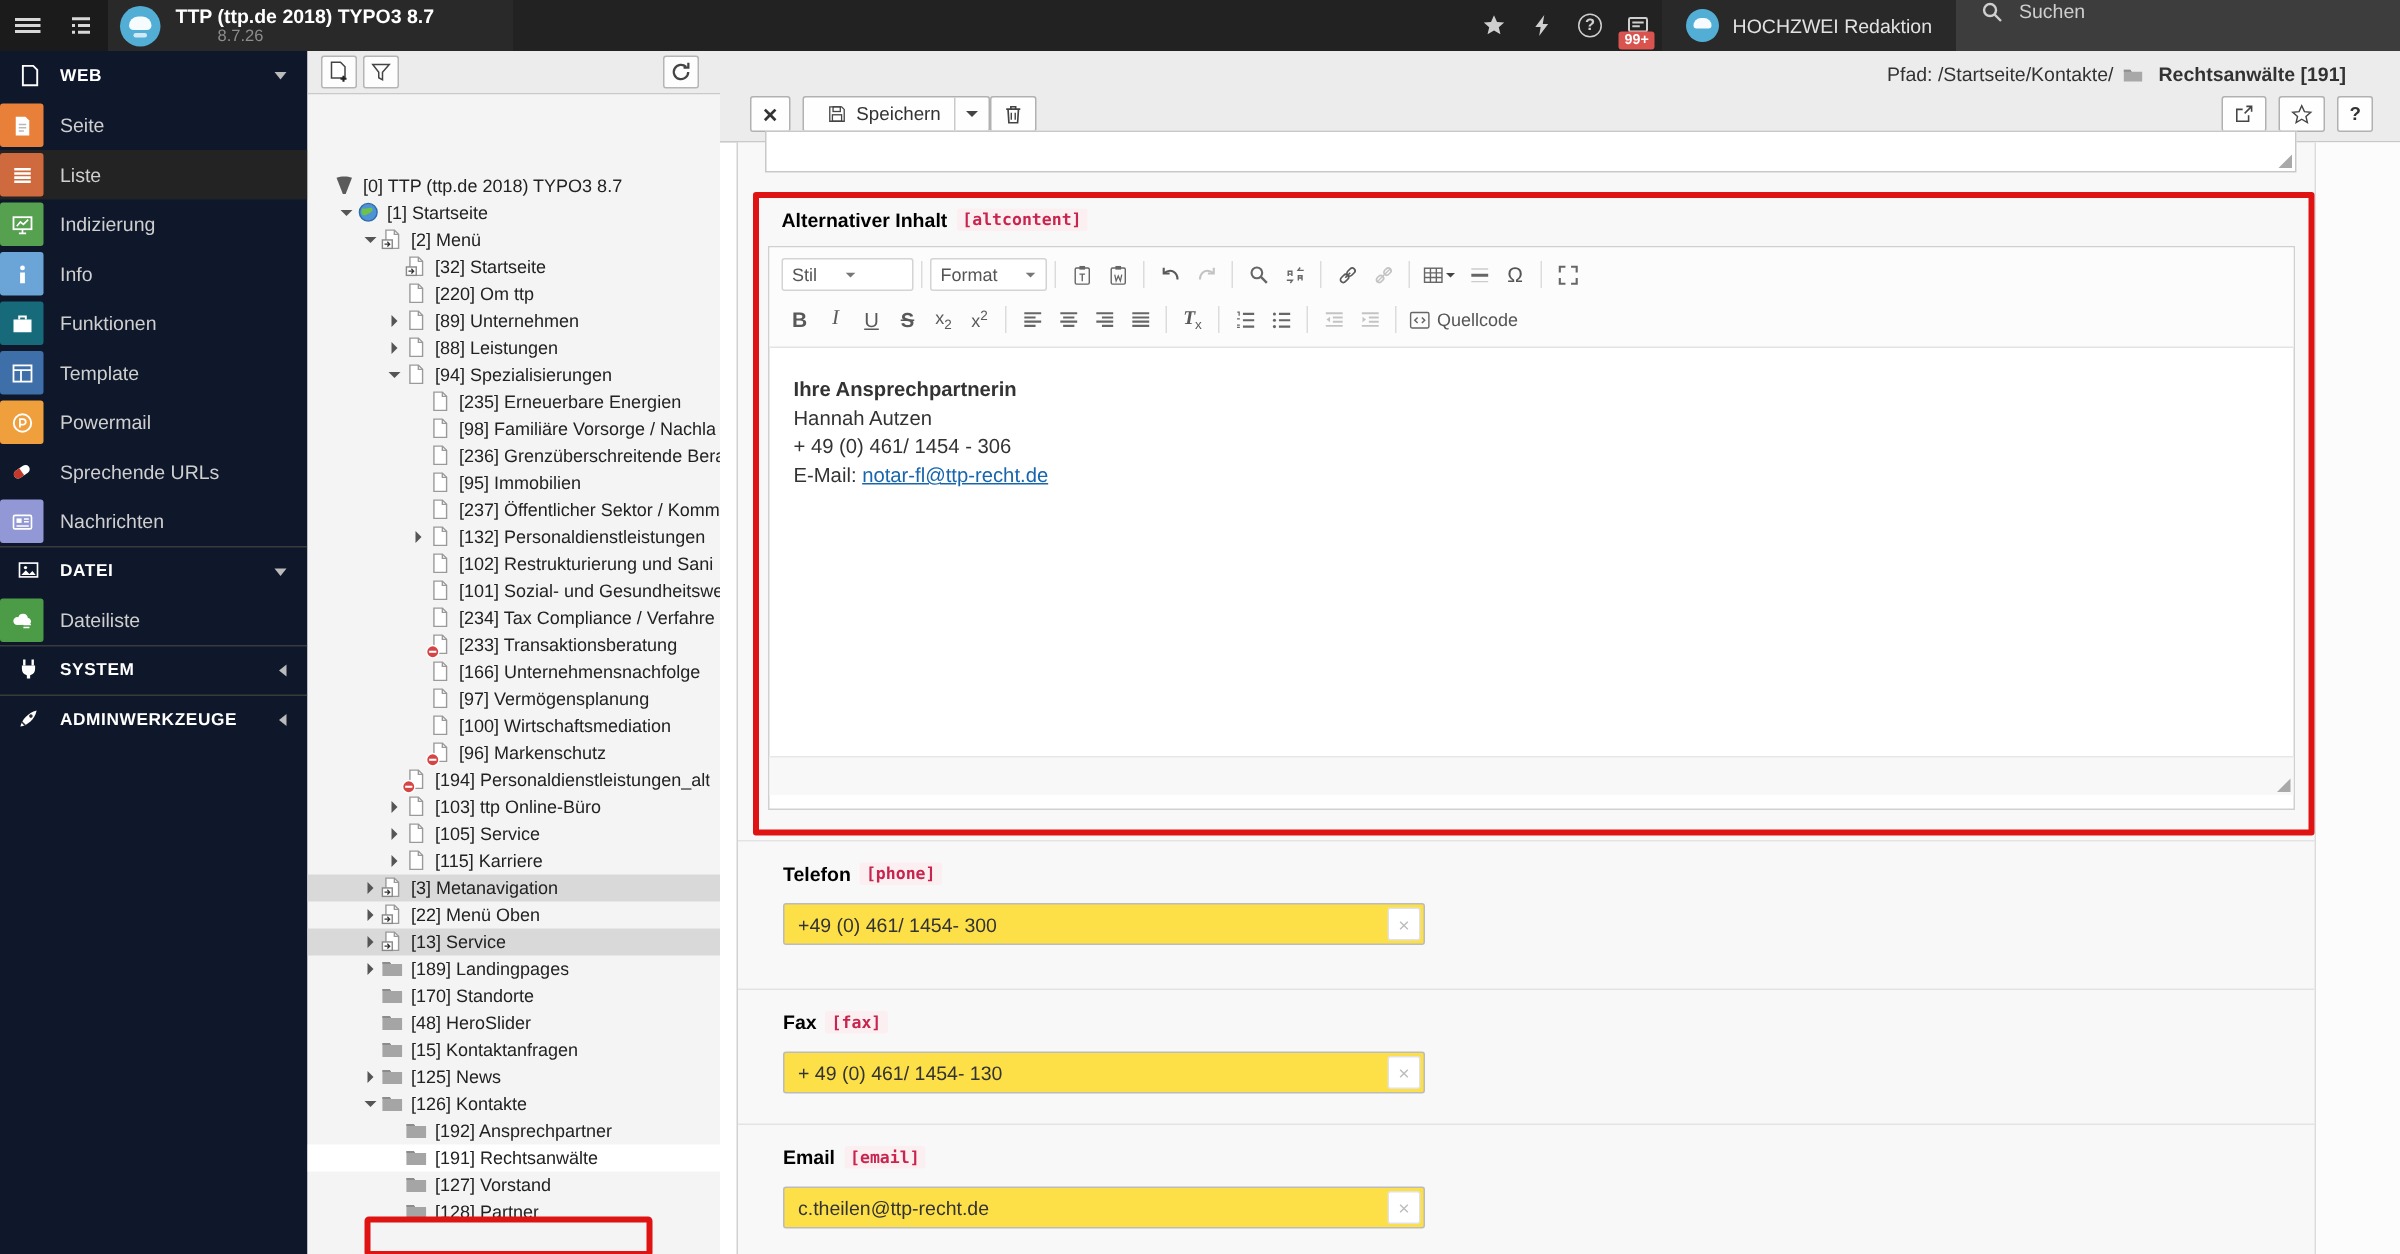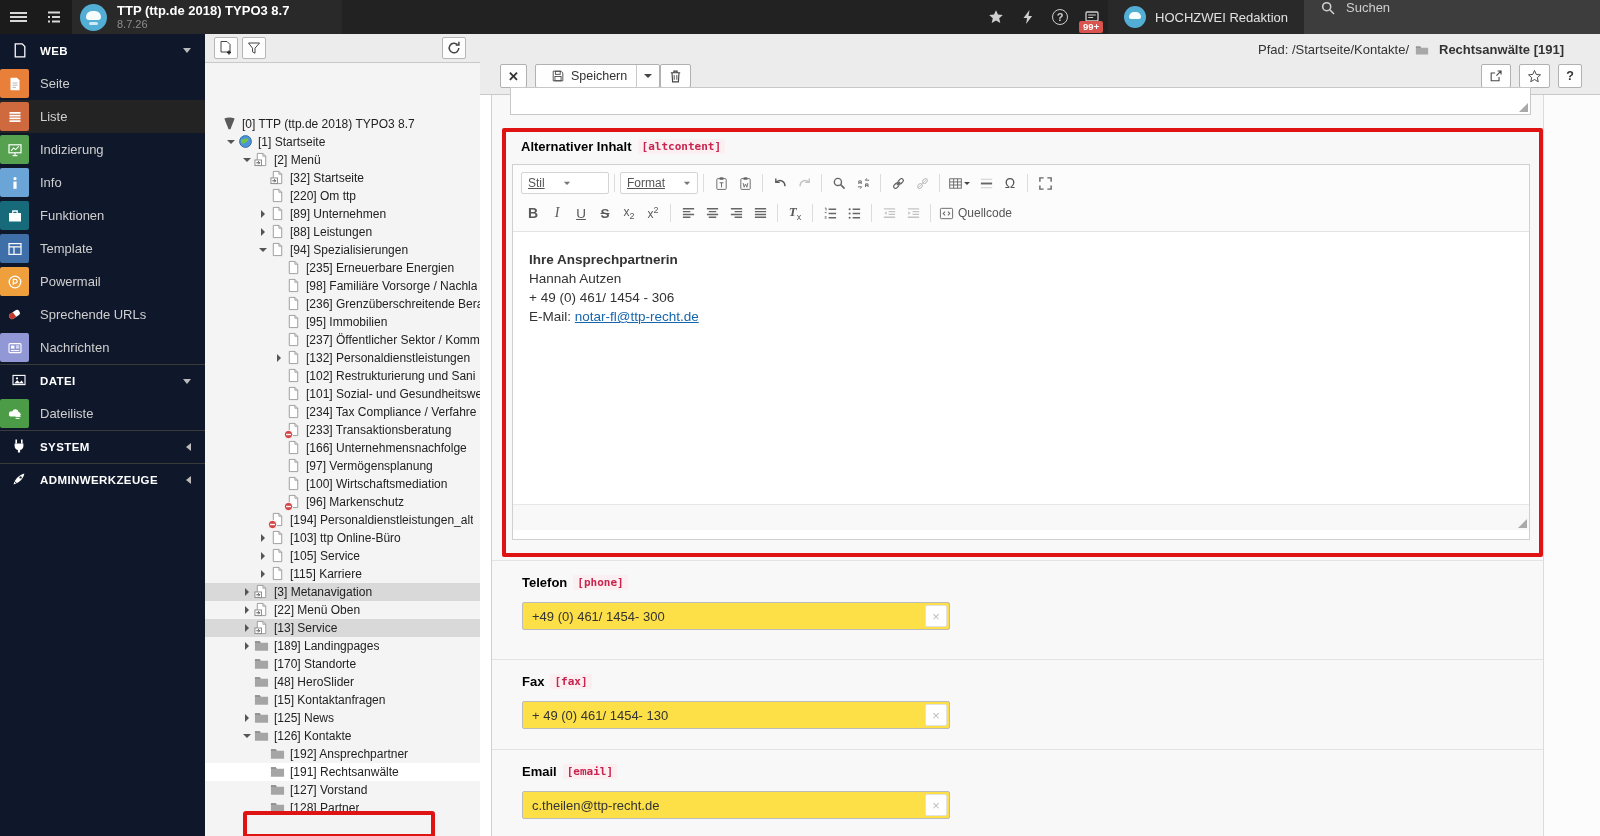--- a/index.html
+++ b/index.html
@@ -13,21 +13,21 @@
   .tb-left{display:flex;align-items:center;background:#1b1b1b;}
   .tb-btn{width:36px;height:34px;display:flex;align-items:center;justify-content:center;cursor:pointer;}
   .burger span{display:block;width:17px;height:2px;background:#d8d8d8;margin:2px 0;}
   .tb-logo-sec{display:flex;align-items:center;background:#292929;padding:0 14px 0 8px;min-width:270px;}
   .logo-circle{width:27px;height:27px;border-radius:50%;background:#53aed6;position:relative;flex:0 0 auto;}
   .logo-circle:after{content:"";position:absolute;left:6px;top:7px;width:15px;height:9px;background:#fff;
      border-radius:6px 6px 3px 3px;opacity:.95;}
   .logo-circle:before{content:"";position:absolute;left:9px;top:18px;width:9px;height:3px;background:#cfeaf6;border-radius:2px;}
   .tb-title-wrap{margin-left:10px;line-height:1.1;}
   .tb-title{color:#fff;font-size:13px;font-weight:bold;}
-  .tb-version{color:#8d8d8d;font-size:11px;}
+  .tb-version{color:#8d8d8d;font-size:11px;margin-left:28px;}
   .tb-spacer{flex:1;}
   .tb-right{display:flex;align-items:stretch;}
   .tb-icon{width:32px;display:flex;align-items:center;justify-content:center;position:relative;cursor:pointer;}
   .help-circ{width:16px;height:16px;border:1.5px solid #cfcfcf;border-radius:50%;color:#cfcfcf;font-size:11px;
      font-weight:bold;display:flex;align-items:center;justify-content:center;}
   .badge{position:absolute;left:3px;bottom:1px;background:#d9534f;color:#fff;font-size:9.5px;font-weight:bold;
      padding:1px 4px;border-radius:2px;line-height:1.1;}
   .tb-user{display:flex;align-items:center;background:#292929;padding:0 16px;cursor:pointer;}
   .avatar{width:22px;height:22px;border-radius:50%;background:#53aed6;position:relative;}
   .avatar:after{content:"";position:absolute;left:5px;top:6px;width:12px;height:7px;background:#fff;border-radius:5px 5px 2px 2px;opacity:.95;}
@@ -101,21 +101,21 @@
   .alt-label{position:absolute;left:29px;top:44px;}
   .rte{position:absolute;left:20px;top:69px;width:1018px;height:376px;background:#fff;border:1px solid #d0d0d0;}
   .rte-toolbar{background:#fcfcfc;border-bottom:1px solid #e3e3e3;padding:3px 8px;}
   .rte-row{display:flex;align-items:center;height:30px;}
   .rte-item{display:flex;align-items:center;justify-content:center;min-width:24px;height:24px;color:#595959;
      border-radius:2px;cursor:pointer;padding:0 3px;}
   .rte-item.disabled{color:#c3c3c3;cursor:default;}
   .rte-sep{width:1px;height:18px;background:#dcdcdc;margin:0 5px;}
   .rte-select{display:flex;align-items:center;height:22px;border:1px solid #d4d4d4;border-radius:2px;background:#fff;
      padding:0 6px;font-size:12px;color:#555;cursor:pointer;}
-  .rte-select .lbl{margin-right:18px;text-decoration:underline;}
+  .rte-select .lbl{margin-right:18px;}
   .rte-select .caret{border-top-color:#777;transform:scale(.8);}
   .glyph-b{font-weight:bold;font-size:14px;}
   .glyph-i{font-style:italic;font-family:"Liberation Serif",serif;font-size:14px;}
   .glyph-u{text-decoration:underline;font-size:13.5px;}
   .glyph-s{text-decoration:line-through;font-size:13.5px;font-weight:bold;}
   .glyph-x{font-size:12px;}
   .glyph-x sub,.glyph-x sup{font-size:9px;}
   .glyph-tx{font-size:13px;}
   .glyph-tx i{font-family:"Liberation Serif",serif;font-weight:bold;}
   .glyph-tx sub{font-size:9px;}

